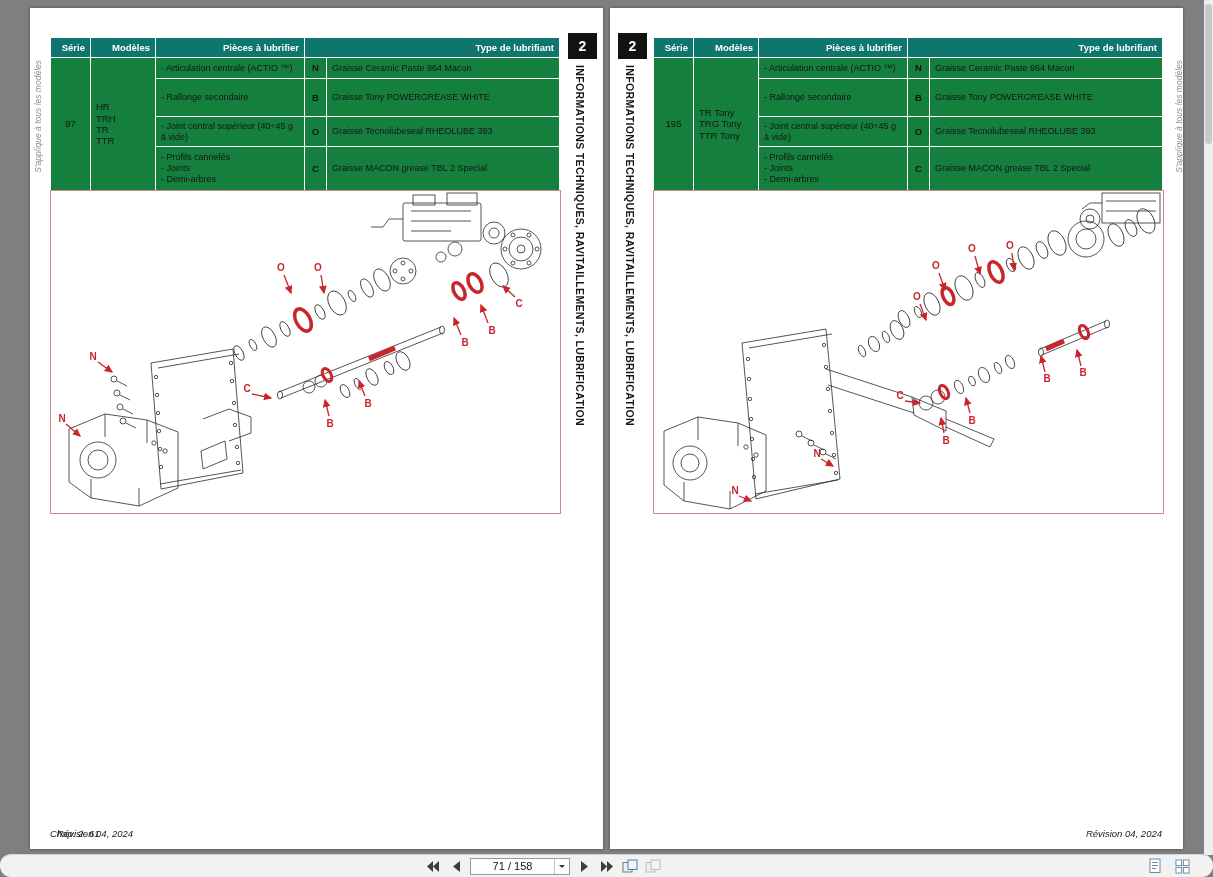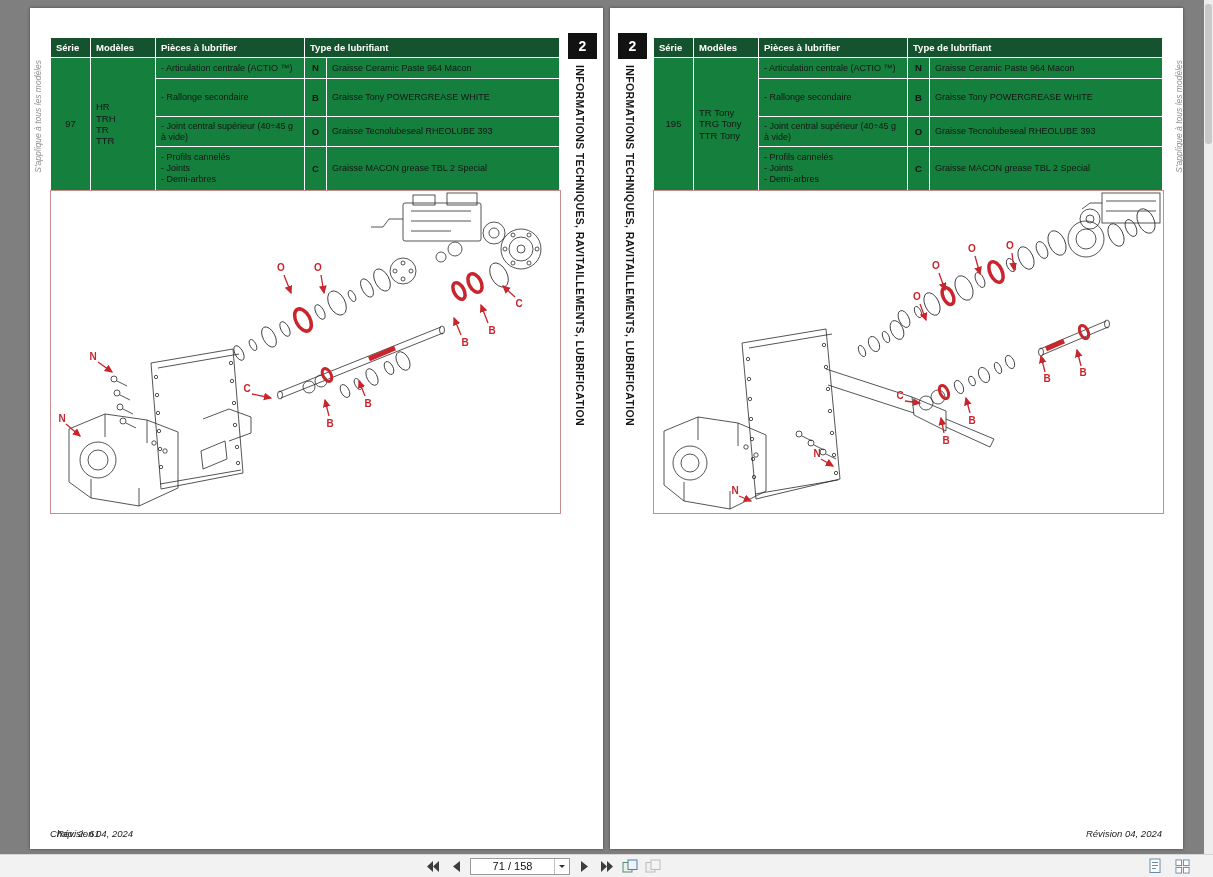--- a/index.html
+++ b/index.html
@@ -18,21 +18,21 @@
   .page-right{left:610px}
 
   
   table.lube{
     position:absolute;top:29px;border-collapse:collapse;table-layout:fixed;
     width:509px;font-size:9px;color:#141414;
   }
   .page-left table.lube{left:20px}
   .page-right table.lube{left:43px}
   table.lube th{
-    background:#14532d;color:#fff;text-align:left;font-weight:bold;
+    background:#0f766e;color:#fff;text-align:right;font-weight:bold;
     font-size:9.5px;padding:3px 5px;border:1.5px solid #fff;height:13px;
   }
   table.lube td{
     background:#15803d;border:1.5px solid #fff;padding:2px 5px;
     vertical-align:middle;line-height:1.2;
   }
   td.cell-serie{text-align:center;font-size:9.5px;}
   td.cell-models{font-size:9.5px;white-space:pre-line;}
   td.cell-part{white-space:pre-line;}
   td.cell-code{text-align:center;font-weight:bold;font-size:9.5px;padding:2px 1px;}
@@ -74,21 +74,21 @@
   
   .footer-rev-left{position:absolute;left:27px;bottom:10px;font-size:9.5px;font-style:italic;color:#222;}
   .footer-rev-right{position:absolute;right:21px;bottom:10px;font-size:9.5px;font-style:italic;color:#222;}
   .footer-chap{position:absolute;bottom:10px;width:509px;text-align:left;font-size:9.5px;font-style:italic;color:#222;}
   .page-left .footer-chap{left:20px}
   .page-right .footer-chap{left:43px}
 
   
   .toolbar{
     position:absolute;left:0;bottom:0;width:1213px;height:22px;
-    background:#f2f2f2;border-top:1px solid #d6d6d6;
+    background:#f2f2f2;border-top:1px solid #d6d6d6;border-radius:11px;
   }
   .nav-cluster{
     position:absolute;left:424px;top:0;height:22px;display:flex;align-items:center;gap:5px;
   }
   .tb-btn{
     width:18px;height:17px;border:none;background:transparent;padding:0;margin:0;
     display:flex;align-items:center;justify-content:center;cursor:pointer;
   }
   .tb-btn svg{display:block}
   .page-box{

